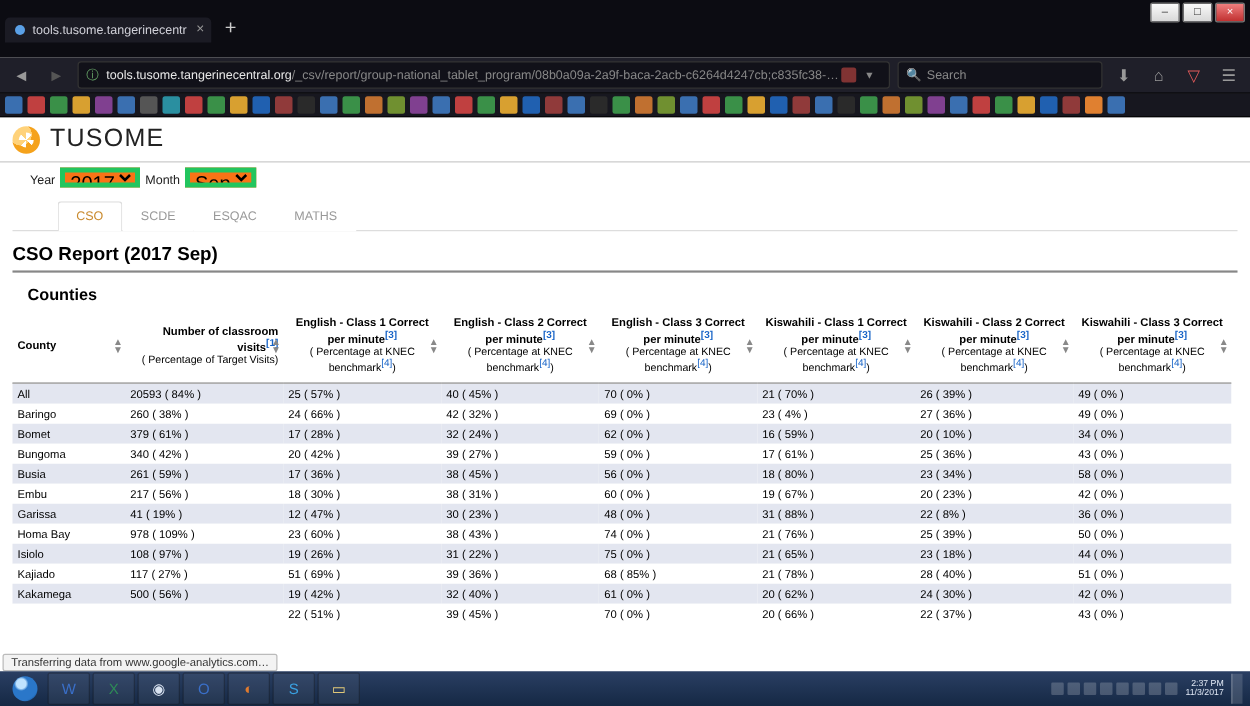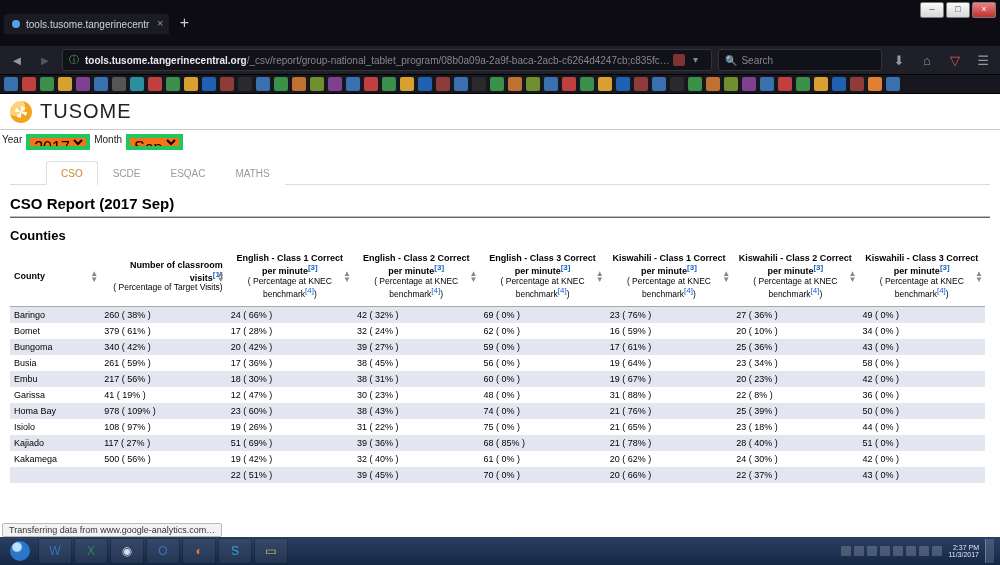--- a/index.html
+++ b/index.html
@@ -95,21 +95,21 @@
     height:20px;
     display:flex;
     align-items:center;
     padding:0 6px;
     color:#bbb;
     font-size:10px;
     overflow:hidden;
   }
   .ff-urlbar { flex:1; }
   .ff-searchbar { width:150px; }
-  .ff-urlbar .host { color:#e8e8e8;font-weight:bold; }
+  .ff-urlbar .host { color:#e8e8e8; }
   .ff-urlbar .rest { color:#888; white-space:nowrap;overflow:hidden;text-overflow:ellipsis; }
   .ff-url-right {
     margin-left:auto; display:flex; gap:8px; align-items:center;
   }
   .ff-url-right span { width:12px;height:12px; display:inline-block; }
 
   .ff-bookmarks {
     background:#17171f;
     height:18px;
     border-bottom:1px solid #000;
@@ -142,25 +142,25 @@
     background:conic-gradient(#fff 0 12.5%, transparent 0 25%, #fff 0 37.5%, transparent 0 50%, #fff 0 62.5%, transparent 0 75%, #fff 0 87.5%, transparent 0 100%);
   }
   .brand-name {
     font-size:20px;
     letter-spacing:1px;
     color:#222;
   }
   hr.thin { border:none;border-top:1px solid #ccc;margin:0; }
 
   .filters {
-    padding:4px 2px;
+    padding:4px 24px;
     font-size:10px;
     color:#222;
     display:flex;
-    align-items:flex-start;
+    align-items:flex-end;
     gap:4px;
   }
   .filters select {
     font-size:16px;
     border:4px solid #22c55e;
     background:#f97316;
     height:16px;
   }
   .filters .lbl { font-weight:normal; }
 
@@ -192,21 +192,21 @@
     font-size:15px;
     font-weight:bold;
   }
   .rule {
     margin:4px 10px 0 10px;
     border-top:1px solid #bbb;
     border-bottom:1px solid #666;
     height:0;
   }
   .section-title {
-    margin:10px 10px 4px 10px;
+    margin:10px 10px 4px 22px;
     font-size:13px;
     font-weight:bold;
   }
 
   table.data {
     margin:0 10px;
     border-collapse:collapse;
     width:975px;
     table-layout:fixed;
     font-size:9px;
@@ -468,27 +468,37 @@
         </th>
         <th style="text-align:center">
           <span>Kiswahili - Class 3 Correct per minute</span><a class="sup">[3]</a>
           <span class="sub"><span>( Percentage at KNEC benchmark</span><a class="sup">[4]</a><span>)</span></span>
           <span class="sorter">▲<br>▼</span>
         </th>
       </tr>
     </thead>
     <tbody id="table-body">
 
+    <tr>
+          <td class="cty">All</td>
+          <td>20593 ( 84% )</td>
+          <td>25 ( 57% )</td>
+          <td>40 ( 45% )</td>
+          <td>70 ( 0% )</td>
+          <td>21 ( 70% )</td>
+          <td>26 ( 39% )</td>
+          <td>49 ( 0% )</td>
+        </tr>
         <tr>
           <td class="cty">Baringo</td>
           <td>260 ( 38% )</td>
           <td>24 ( 66% )</td>
           <td>42 ( 32% )</td>
           <td>69 ( 0% )</td>
-          <td>23 ( 76% )</td>
+          <td>23 ( 4% )</td>
           <td>27 ( 36% )</td>
           <td>49 ( 0% )</td>
         </tr>
         <tr>
           <td class="cty">Bomet</td>
           <td>379 ( 61% )</td>
           <td>17 ( 28% )</td>
           <td>32 ( 24% )</td>
           <td>62 ( 0% )</td>
           <td>16 ( 59% )</td>
@@ -504,21 +514,21 @@
           <td>17 ( 61% )</td>
           <td>25 ( 36% )</td>
           <td>43 ( 0% )</td>
         </tr>
         <tr>
           <td class="cty">Busia</td>
           <td>261 ( 59% )</td>
           <td>17 ( 36% )</td>
           <td>38 ( 45% )</td>
           <td>56 ( 0% )</td>
-          <td>19 ( 64% )</td>
+          <td>18 ( 80% )</td>
           <td>23 ( 34% )</td>
           <td>58 ( 0% )</td>
         </tr>
         <tr>
           <td class="cty">Embu</td>
           <td>217 ( 56% )</td>
           <td>18 ( 30% )</td>
           <td>38 ( 31% )</td>
           <td>60 ( 0% )</td>
           <td>19 ( 67% )</td>

